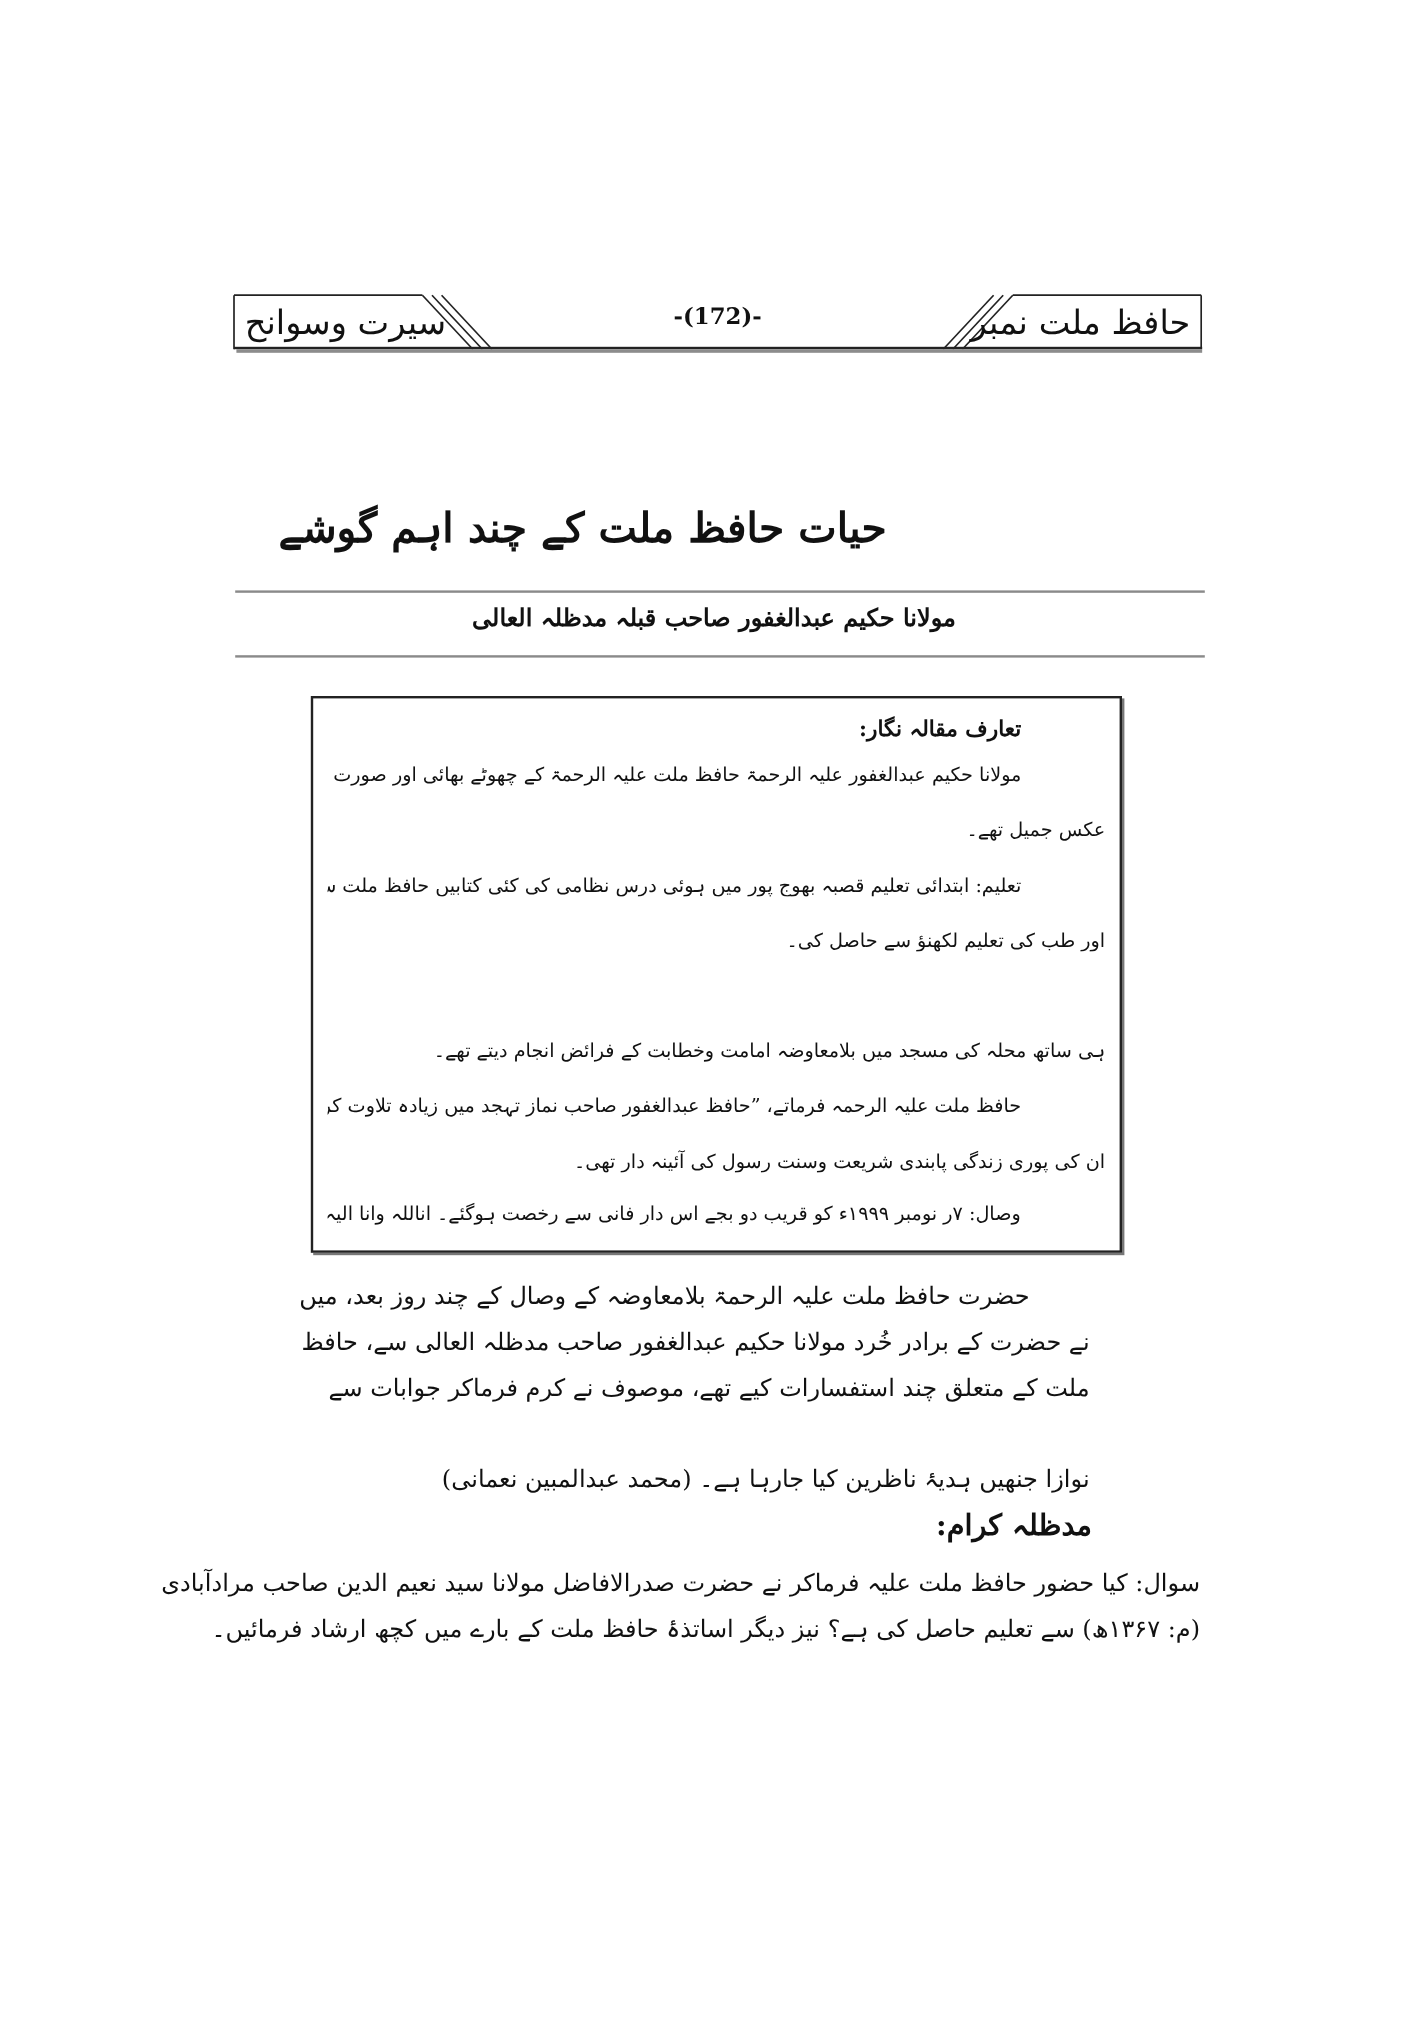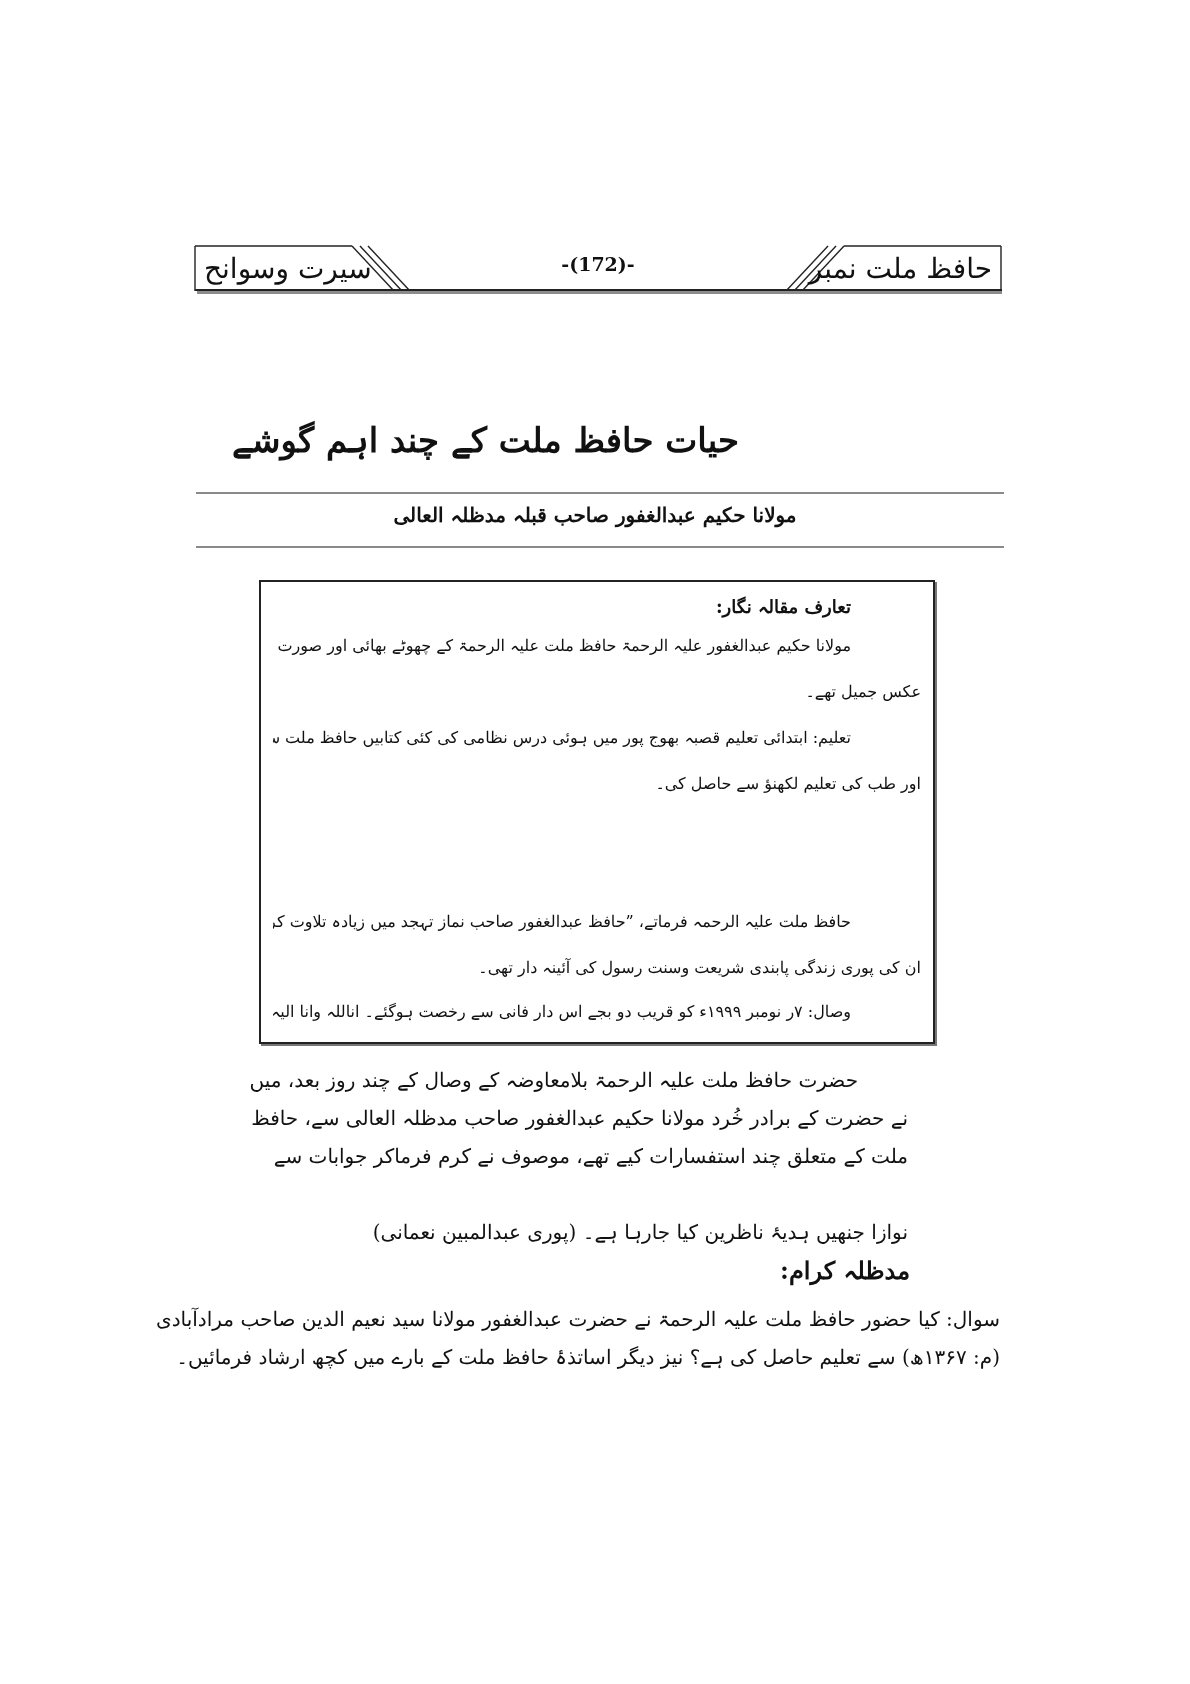--- a/index.html
+++ b/index.html
@@ -82,25 +82,26 @@
 <div id="rule-1" class="rule"></div>
 <div id="author" class="rtl">مولانا حکیم عبدالغفور صاحب قبلہ مدظلہ العالی</div>
 <div id="rule-2" class="rule"></div>
 
 <div id="bio-box" class="rtl">
   <div id="bio-heading">تعارف مقالہ نگار:</div>
   <div class="bio-line indent" style="top:54px;">مولانا حکیم عبدالغفور علیہ الرحمۃ حافظ ملت علیہ الرحمۃ کے چھوٹے بھائی اور صورت وسیرت میں ان کے</div>
   <div class="bio-line short" style="top:100px;">عکس جمیل تھے۔</div>
   <div class="bio-line indent" style="top:146px;">تعلیم: ابتدائی تعلیم قصبہ بھوج پور میں ہوئی درس نظامی کی کئی کتابیں حافظ ملت سے پڑھیں</div>
   <div class="bio-line short" style="top:192px;">اور طب کی تعلیم لکھنؤ سے حاصل کی۔</div>
+  <div class="bio-line short" style="top:284px;">ہی ساتھ محلہ کی مسجد میں بلامعاوضہ امامت وخطابت کے فرائض انجام دیتے تھے۔</div>
   <div class="bio-line indent" style="top:330px;">حافظ ملت علیہ الرحمہ فرماتے، ”حافظ عبدالغفور صاحب نماز تہجد میں زیادہ تلاوت کرتے تھے“</div>
   <div class="bio-line short" style="top:376px;">ان کی پوری زندگی پابندی شریعت وسنت رسول کی آئینہ دار تھی۔</div>
   <div class="bio-line indent" style="top:420px;">وصال: ۷ر نومبر ۱۹۹۹ء کو قریب دو بجے اس دارِ فانی سے رخصت ہوگئے۔ اناللہ وانا الیہ راجعون</div>
 </div>
 
 <div id="para-0" class="para-line rtl">حضرت حافظ ملت علیہ الرحمۃ بلامعاوضہ کے وصال کے چند روز بعد، میں</div>
 <div id="para-1" class="para-line rtl">نے حضرت کے برادر خُرد مولانا حکیم عبدالغفور صاحب مدظلہ العالی سے، حافظ</div>
 <div id="para-2" class="para-line rtl">ملت کے متعلق چند استفسارات کیے تھے، موصوف نے کرم فرماکر جوابات سے</div>
-<div id="para-4" class="para-line rtl">نوازا جنھیں ہدیۂ ناظرین کیا جارہا ہے۔ (پوری عبدالمبین نعمانی)</div>
+<div id="para-4" class="para-line rtl">نوازا جنھیں ہدیۂ ناظرین کیا جارہا ہے۔ (محمد عبدالمبین نعمانی)</div>
 
 <div id="section-heading" class="rtl">مدظلہ کرام:</div>
-<div id="q-0" class="para-line rtl">سوال: کیا حضور حافظ ملت علیہ الرحمۃ نے حضرت عبدالغفور مولانا سید نعیم الدین صاحب مرادآبادی</div>
+<div id="q-0" class="para-line rtl">سوال: کیا حضور حافظ ملت علیہ فرماکر نے حضرت صدرالافاضل مولانا سید نعیم الدین صاحب مرادآبادی</div>
 <div id="q-1" class="para-line rtl">(م: ۱۳۶۷ھ) سے تعلیم حاصل کی ہے؟ نیز دیگر اساتذۂ حافظ ملت کے بارے میں کچھ ارشاد فرمائیں۔</div>
 
 </body></html>

